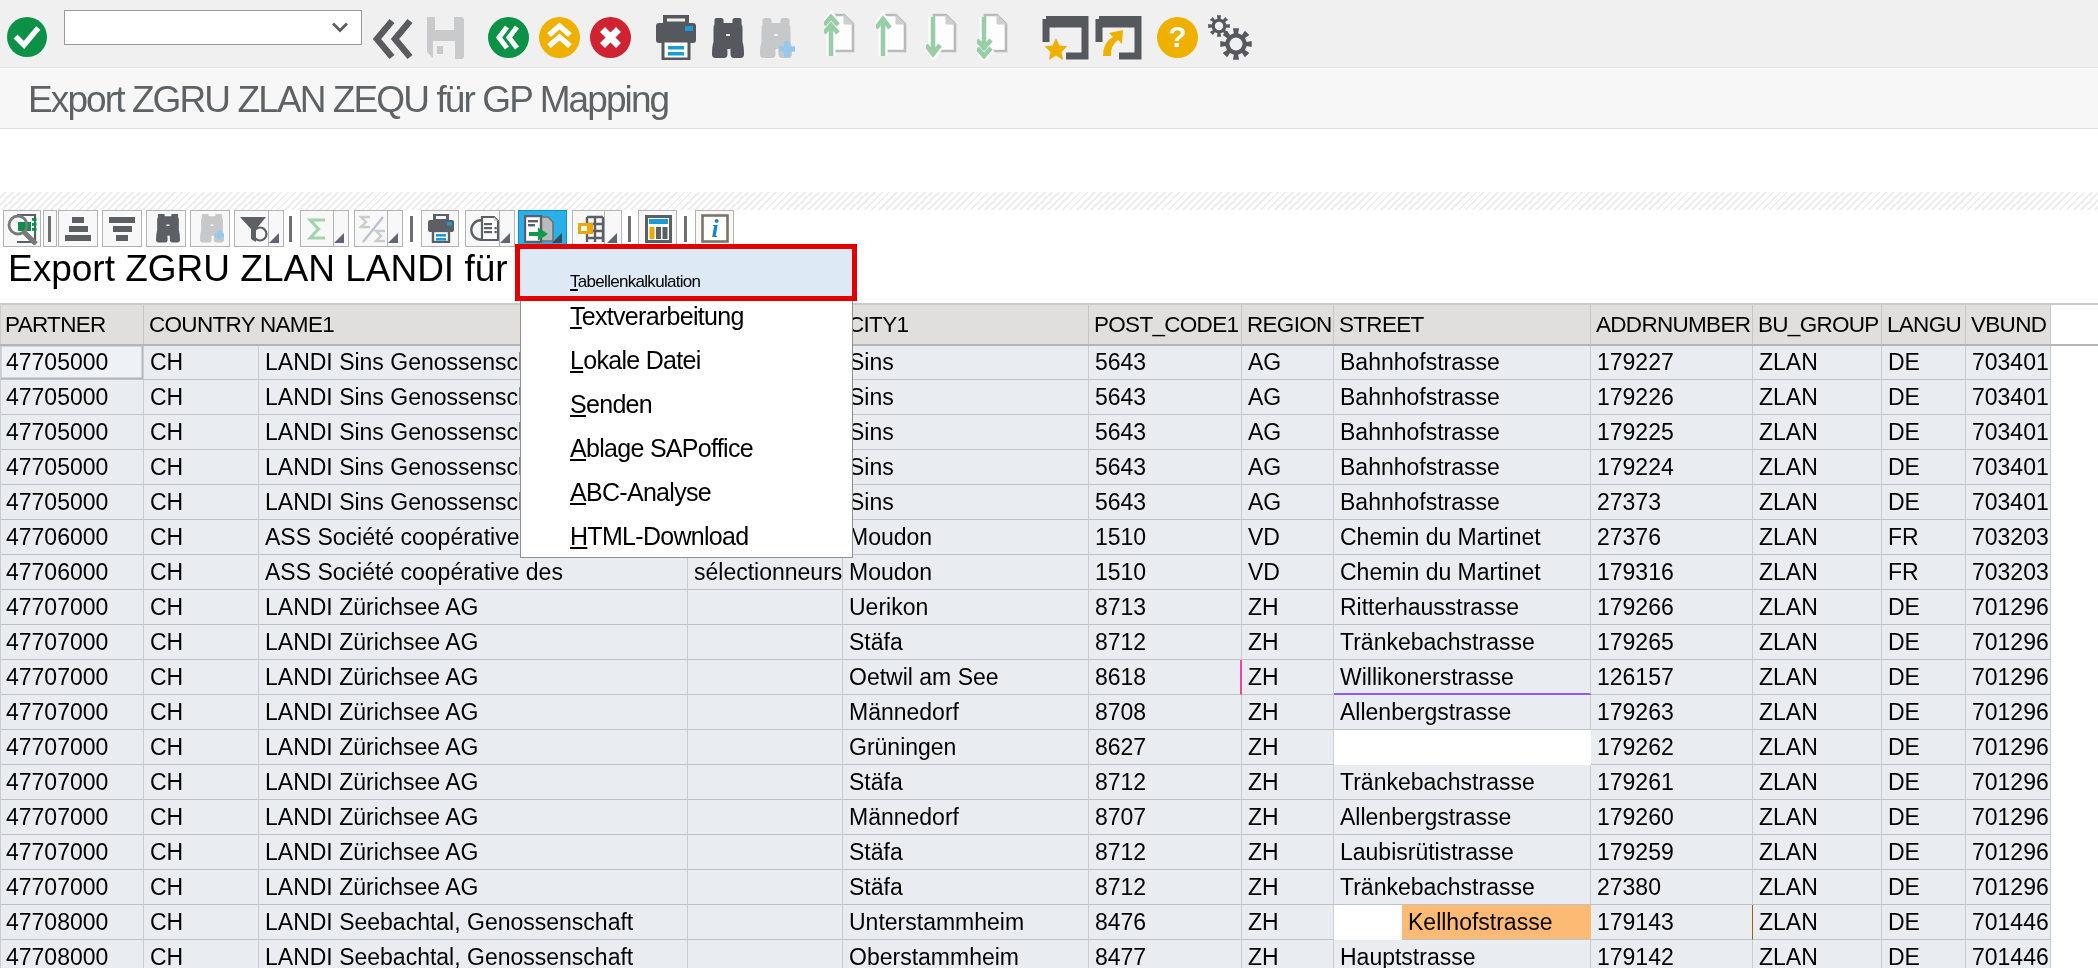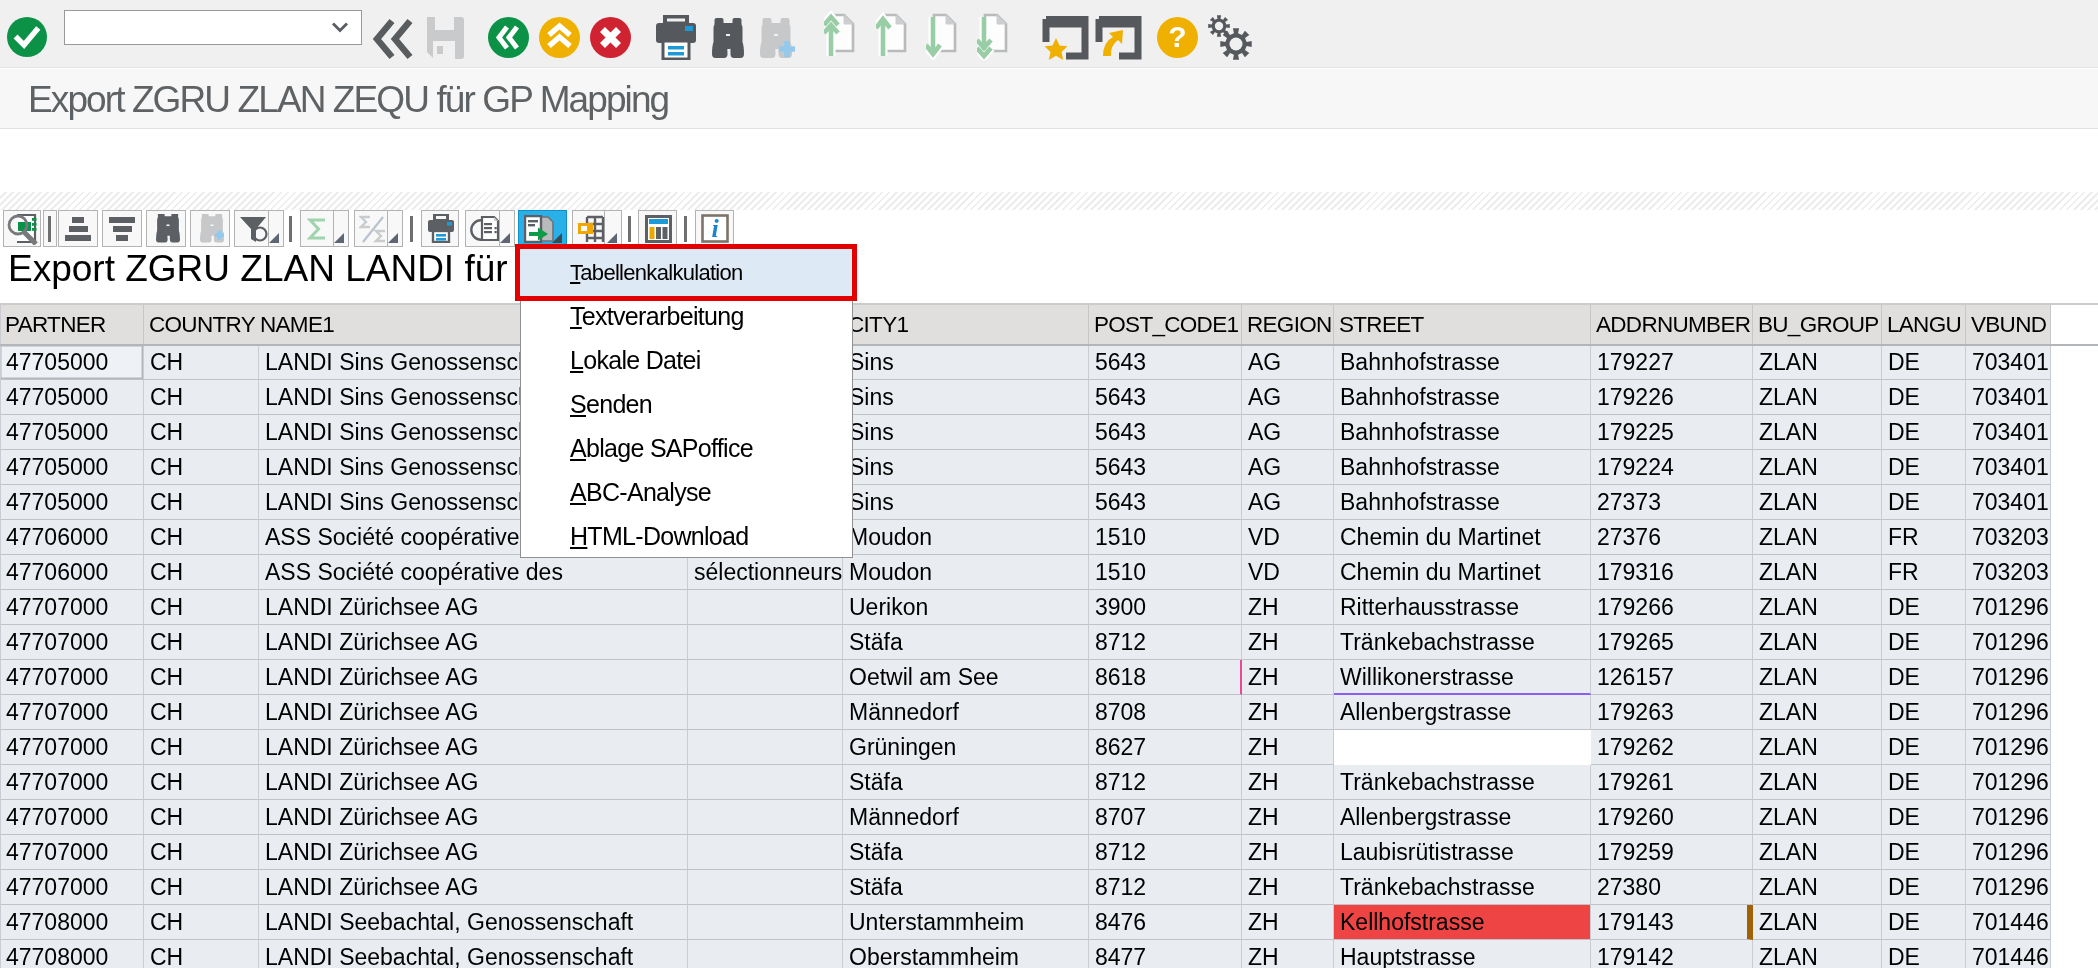--- a/index.html
+++ b/index.html
@@ -17,21 +17,21 @@
 .tri{position:absolute;width:0;height:0;border-style:solid;border-width:0 0 10px 10px;border-color:transparent transparent #5d6672 transparent}
 .vsep{position:absolute;top:216px;width:3px;height:26px;background:#6f6f6f}
 .bdiv{position:absolute;top:0;width:1px;height:35px;background:#b3b3b3}
 
 .cell{position:absolute;overflow:hidden;white-space:nowrap;font-size:23px;color:#000;line-height:34px;padding-left:6px}
 .hcell{position:absolute;overflow:hidden;white-space:nowrap;font-size:22.5px;color:#000;line-height:40px;padding-left:5px;background:#e1dfde;letter-spacing:-0.7px}
 
 #menu{left:520px;top:245px;width:333px;height:313px;background:#fff;border:1px solid #8e9092;border-top:none;z-index:40}
 .mi{position:absolute;left:0;width:331px;height:44px;font-size:25px;color:#000;line-height:44px;padding-left:50px;letter-spacing:-0.7px}
 #redbox{left:515px;top:244px;width:342px;height:57px;border:5px solid #e20000;background:#dde9f4;z-index:41}
-#redbox>span{position:absolute;left:50px;top:0;line-height:47px;font-size:22px;color:#000;letter-spacing:-0.7px}
+#redbox>span{position:absolute;left:50px;top:9px;line-height:47px;font-size:17px;color:#000;letter-spacing:-0.7px}
 .ul{text-decoration:underline;text-underline-offset:2px;text-decoration-thickness:1.5px}
 </style></head><body>
 <div id="page">
 
 <div class="abs" id="topbar"></div>
 <div class="abs" id="titlebar">
       <span>Export ZGRU ZLAN ZEQU für GP Mapping</span>
     </div>
 <div class="abs" id="hatch"></div>
 <svg class="abs" style="left:7px;top:17px" width="40" height="40" viewBox="0 0 40 40">
@@ -368,21 +368,21 @@
 <div class="cell" style="left:1334px;top:555px;width:257px;height:35px;background:#e9edf2;border-right:1px solid #c9cdd1;border-bottom:1px solid #bfc3c7">Chemin du Martinet</div>
 <div class="cell" style="left:1591px;top:555px;width:162px;height:35px;background:#e9edf2;border-right:1px solid #c9cdd1;border-bottom:1px solid #bfc3c7">179316</div>
 <div class="cell" style="left:1753px;top:555px;width:129px;height:35px;background:#e9edf2;border-right:1px solid #c9cdd1;border-bottom:1px solid #bfc3c7">ZLAN</div>
 <div class="cell" style="left:1882px;top:555px;width:84px;height:35px;background:#e9edf2;border-right:1px solid #c9cdd1;border-bottom:1px solid #bfc3c7">FR</div>
 <div class="cell" style="left:1966px;top:555px;width:85px;height:35px;background:#e9edf2;border-right:1px solid #c9cdd1;border-bottom:1px solid #bfc3c7">703203</div>
 <div class="cell" style="left:0px;top:590px;width:144px;height:35px;background:#e9edf2;border-right:1px solid #c9cdd1;border-bottom:1px solid #bfc3c7">47707000</div>
 <div class="cell" style="left:144px;top:590px;width:115px;height:35px;background:#e9edf2;border-right:1px solid #c9cdd1;border-bottom:1px solid #bfc3c7">CH</div>
 <div class="cell" style="left:259px;top:590px;width:429px;height:35px;background:#e9edf2;border-right:1px solid #c9cdd1;border-bottom:1px solid #bfc3c7">LANDI Zürichsee AG</div>
 <div class="cell" style="left:688px;top:590px;width:155px;height:35px;background:#e9edf2;border-right:1px solid #c9cdd1;border-bottom:1px solid #bfc3c7"></div>
 <div class="cell" style="left:843px;top:590px;width:246px;height:35px;background:#e9edf2;border-right:1px solid #c9cdd1;border-bottom:1px solid #bfc3c7">Uerikon</div>
-<div class="cell" style="left:1089px;top:590px;width:153px;height:35px;background:#e9edf2;border-right:1px solid #c9cdd1;border-bottom:1px solid #bfc3c7">3900</div>
+<div class="cell" style="left:1089px;top:590px;width:153px;height:35px;background:#e9edf2;border-right:1px solid #c9cdd1;border-bottom:1px solid #bfc3c7">8713</div>
 <div class="cell" style="left:1242px;top:590px;width:92px;height:35px;background:#e9edf2;border-right:1px solid #c9cdd1;border-bottom:1px solid #bfc3c7">ZH</div>
 <div class="cell" style="left:1334px;top:590px;width:257px;height:35px;background:#e9edf2;border-right:1px solid #c9cdd1;border-bottom:1px solid #bfc3c7">Ritterhausstrasse</div>
 <div class="cell" style="left:1591px;top:590px;width:162px;height:35px;background:#e9edf2;border-right:1px solid #c9cdd1;border-bottom:1px solid #bfc3c7">179266</div>
 <div class="cell" style="left:1753px;top:590px;width:129px;height:35px;background:#e9edf2;border-right:1px solid #c9cdd1;border-bottom:1px solid #bfc3c7">ZLAN</div>
 <div class="cell" style="left:1882px;top:590px;width:84px;height:35px;background:#e9edf2;border-right:1px solid #c9cdd1;border-bottom:1px solid #bfc3c7">DE</div>
 <div class="cell" style="left:1966px;top:590px;width:85px;height:35px;background:#e9edf2;border-right:1px solid #c9cdd1;border-bottom:1px solid #bfc3c7">701296</div>
 <div class="cell" style="left:0px;top:625px;width:144px;height:35px;background:#e9edf2;border-right:1px solid #c9cdd1;border-bottom:1px solid #bfc3c7">47707000</div>
 <div class="cell" style="left:144px;top:625px;width:115px;height:35px;background:#e9edf2;border-right:1px solid #c9cdd1;border-bottom:1px solid #bfc3c7">CH</div>
 <div class="cell" style="left:259px;top:625px;width:429px;height:35px;background:#e9edf2;border-right:1px solid #c9cdd1;border-bottom:1px solid #bfc3c7">LANDI Zürichsee AG</div>
 <div class="cell" style="left:688px;top:625px;width:155px;height:35px;background:#e9edf2;border-right:1px solid #c9cdd1;border-bottom:1px solid #bfc3c7"></div>
@@ -477,22 +477,22 @@
 <div class="cell" style="left:1753px;top:870px;width:129px;height:35px;background:#e9edf2;border-right:1px solid #c9cdd1;border-bottom:1px solid #bfc3c7">ZLAN</div>
 <div class="cell" style="left:1882px;top:870px;width:84px;height:35px;background:#e9edf2;border-right:1px solid #c9cdd1;border-bottom:1px solid #bfc3c7">DE</div>
 <div class="cell" style="left:1966px;top:870px;width:85px;height:35px;background:#e9edf2;border-right:1px solid #c9cdd1;border-bottom:1px solid #bfc3c7">701296</div>
 <div class="cell" style="left:0px;top:905px;width:144px;height:35px;background:#e9edf2;border-right:1px solid #c9cdd1;border-bottom:1px solid #bfc3c7">47708000</div>
 <div class="cell" style="left:144px;top:905px;width:115px;height:35px;background:#e9edf2;border-right:1px solid #c9cdd1;border-bottom:1px solid #bfc3c7">CH</div>
 <div class="cell" style="left:259px;top:905px;width:429px;height:35px;background:#e9edf2;border-right:1px solid #c9cdd1;border-bottom:1px solid #bfc3c7">LANDI Seebachtal, Genossenschaft</div>
 <div class="cell" style="left:688px;top:905px;width:155px;height:35px;background:#e9edf2;border-right:1px solid #c9cdd1;border-bottom:1px solid #bfc3c7"></div>
 <div class="cell" style="left:843px;top:905px;width:246px;height:35px;background:#e9edf2;border-right:1px solid #c9cdd1;border-bottom:1px solid #bfc3c7">Unterstammheim</div>
 <div class="cell" style="left:1089px;top:905px;width:153px;height:35px;background:#e9edf2;border-right:1px solid #c9cdd1;border-bottom:1px solid #bfc3c7">8476</div>
 <div class="cell" style="left:1242px;top:905px;width:92px;height:35px;background:#e9edf2;border-right:1px solid #c9cdd1;border-bottom:1px solid #bfc3c7">ZH</div>
-<div class="cell" style="left:1334px;top:905px;width:257px;height:35px;background:#ef4444;border-right:1px solid #c9cdd1;border-bottom:1px solid #bfc3c7">Kellhofstrasse</div>
-<div class="cell" style="left:1591px;top:905px;width:162px;height:35px;background:#e9edf2;border-right:6px solid #a16207;border-bottom:1px solid #bfc3c7">179143</div>
+<div class="cell" style="left:1402px;top:905px;width:257px;height:35px;background:#fdba74;border-right:1px solid #c9cdd1;border-bottom:1px solid #bfc3c7">Kellhofstrasse</div>
+<div class="cell" style="left:1591px;top:905px;width:162px;height:35px;background:#e9edf2;border-right:1px solid #a16207;border-bottom:1px solid #bfc3c7">179143</div>
 <div class="cell" style="left:1753px;top:905px;width:129px;height:35px;background:#e9edf2;border-right:1px solid #c9cdd1;border-bottom:1px solid #bfc3c7">ZLAN</div>
 <div class="cell" style="left:1882px;top:905px;width:84px;height:35px;background:#e9edf2;border-right:1px solid #c9cdd1;border-bottom:1px solid #bfc3c7">DE</div>
 <div class="cell" style="left:1966px;top:905px;width:85px;height:35px;background:#e9edf2;border-right:1px solid #c9cdd1;border-bottom:1px solid #bfc3c7">701446</div>
 <div class="cell" style="left:0px;top:940px;width:144px;height:35px;background:#e9edf2;border-right:1px solid #c9cdd1;border-bottom:1px solid #bfc3c7">47708000</div>
 <div class="cell" style="left:144px;top:940px;width:115px;height:35px;background:#e9edf2;border-right:1px solid #c9cdd1;border-bottom:1px solid #bfc3c7">CH</div>
 <div class="cell" style="left:259px;top:940px;width:429px;height:35px;background:#e9edf2;border-right:1px solid #c9cdd1;border-bottom:1px solid #bfc3c7">LANDI Seebachtal, Genossenschaft</div>
 <div class="cell" style="left:688px;top:940px;width:155px;height:35px;background:#e9edf2;border-right:1px solid #c9cdd1;border-bottom:1px solid #bfc3c7"></div>
 <div class="cell" style="left:843px;top:940px;width:246px;height:35px;background:#e9edf2;border-right:1px solid #c9cdd1;border-bottom:1px solid #bfc3c7">Oberstammheim</div>
 <div class="cell" style="left:1089px;top:940px;width:153px;height:35px;background:#e9edf2;border-right:1px solid #c9cdd1;border-bottom:1px solid #bfc3c7">8477</div>
 <div class="cell" style="left:1242px;top:940px;width:92px;height:35px;background:#e9edf2;border-right:1px solid #c9cdd1;border-bottom:1px solid #bfc3c7">ZH</div>

